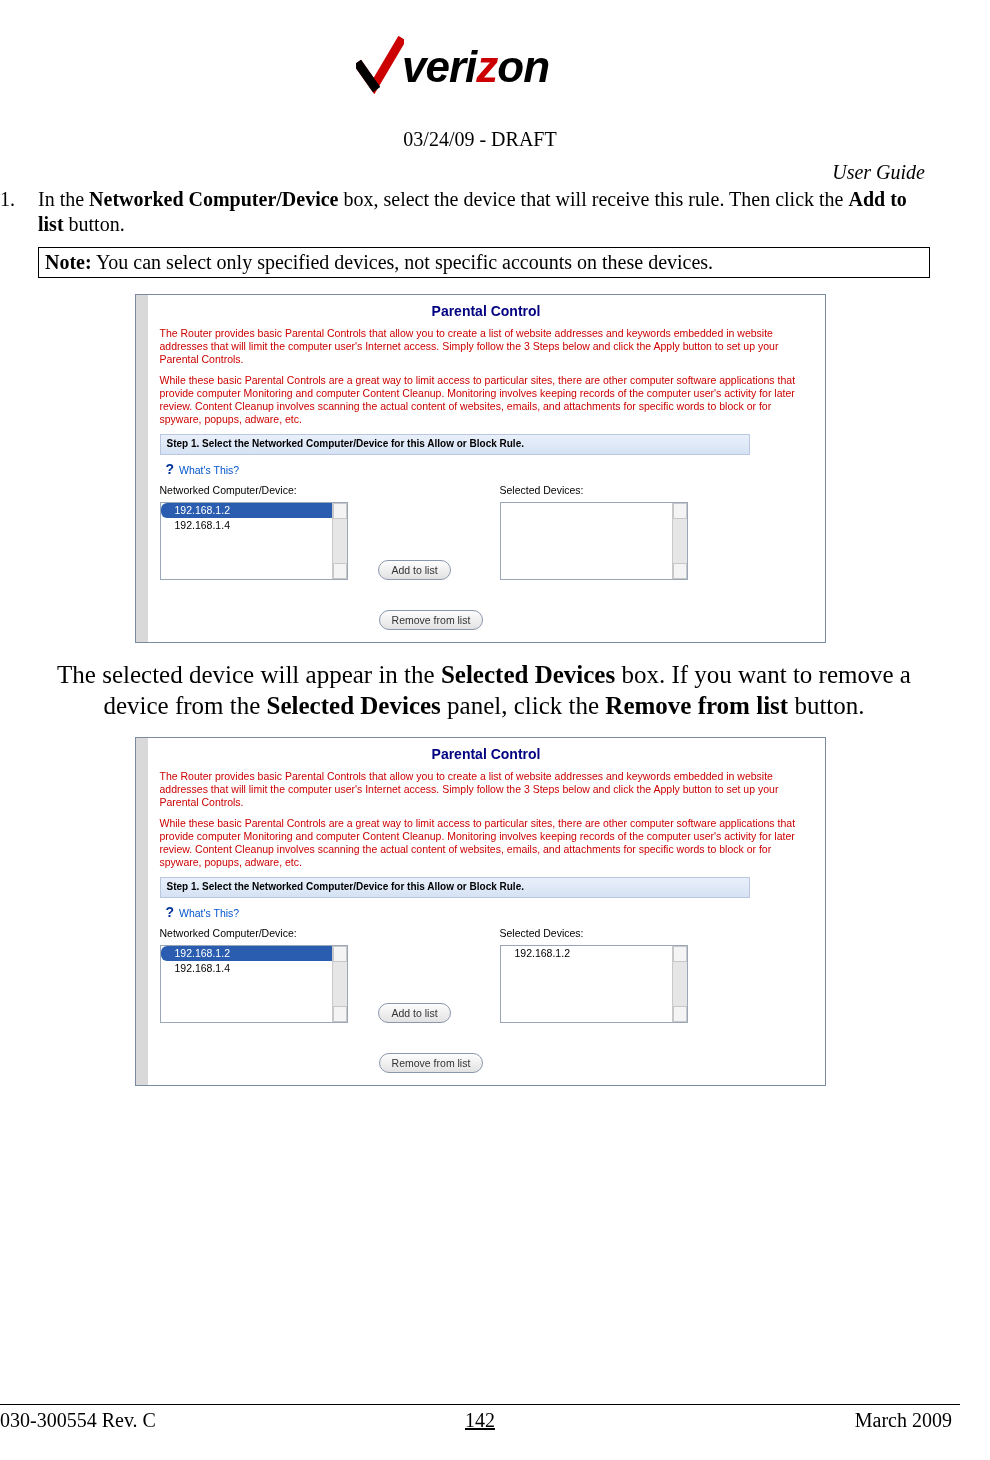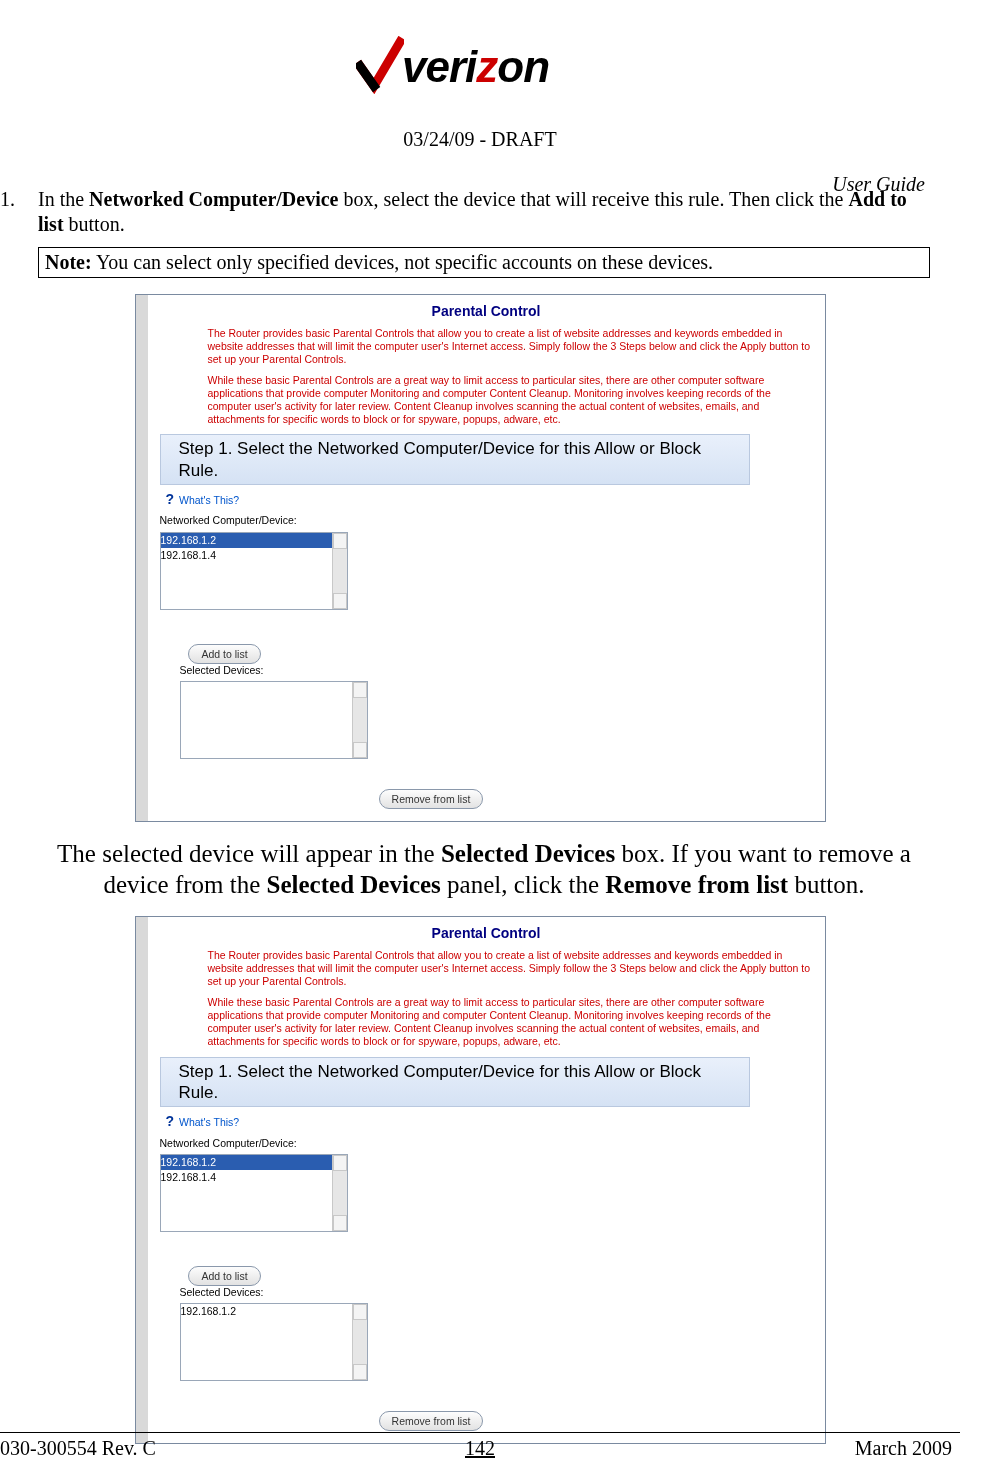--- a/index.html
+++ b/index.html
@@ -52,21 +52,21 @@
   .subheader {
     font-style: italic;
     font-size: 20px;
     margin-top: 10px;
     position: relative;
   }
   .subheader .left { }
   .subheader .right {
     position: absolute;
     right: 35px;
-    top: 12px;
+    top: 0;
   }
   .content {
     padding-top: 26px;
     font-size: 20px;
     line-height: 1.25;
   }
   .step {
     display: flex;
     margin-bottom: 10px;
   }
@@ -110,47 +110,45 @@
     font-weight: bold;
     color: #000080;
     font-size: 14px;
     margin: 2px 0 6px 0;
   }
   .pc-desc {
     color: #c00;
     font-size: 10.5px;
     line-height: 1.25;
     margin-bottom: 8px;
-    margin-left: 48px;
   }
   .pc-step-bar {
     background: linear-gradient(#e9f0fb, #d5e2f4);
     border: 1px solid #b9c8df;
-    font-weight: normal;
+    font-weight: bold;
     color: #000;
-    font-size: 17px;
-    padding: 3px 18px;
+    font-size: 10px;
+    padding: 3px 6px;
     width: 590px;
   }
   .whatsthis {
     color: #0055cc;
     font-size: 10.5px;
     margin: 6px 0 6px 6px;
   }
   .whatsthis .q {
     color: #003399;
     font-weight: bold;
     font-size: 14px;
     margin-right: 2px;
   }
   .cols {
     display: flex;
-    align-items: flex-start;
+    align-items: flex-end;
     margin-top: 4px;
-    flex-direction: column;
   }
   .col-label {
     font-size: 10.5px;
     color: #000;
     margin-bottom: 4px;
   }
   .listbox {
     width: 188px;
     height: 78px;
     border: 1px solid #9aa7b8;
@@ -170,21 +168,21 @@
   .listbox .scroll-track::after {
     content: "";
     position: absolute;
     left: 0; right: 0;
     height: 14px;
     background: #f4f4f4;
     border: 1px solid #c8c8c8;
   }
   .listbox .scroll-track::before { top: 0; }
   .listbox .scroll-track::after { bottom: 0; }
-  .opt { padding: 1px 0; color: #000; }
+  .opt { padding: 1px 14px; color: #000; border-radius: 6px; }
   .opt.sel {
     background: #2a5db0;
     color: #fff;
   }
   .mid-col {
     width: 130px;
     display: flex;
     flex-direction: column;
     align-items: center;
     justify-content: center;

